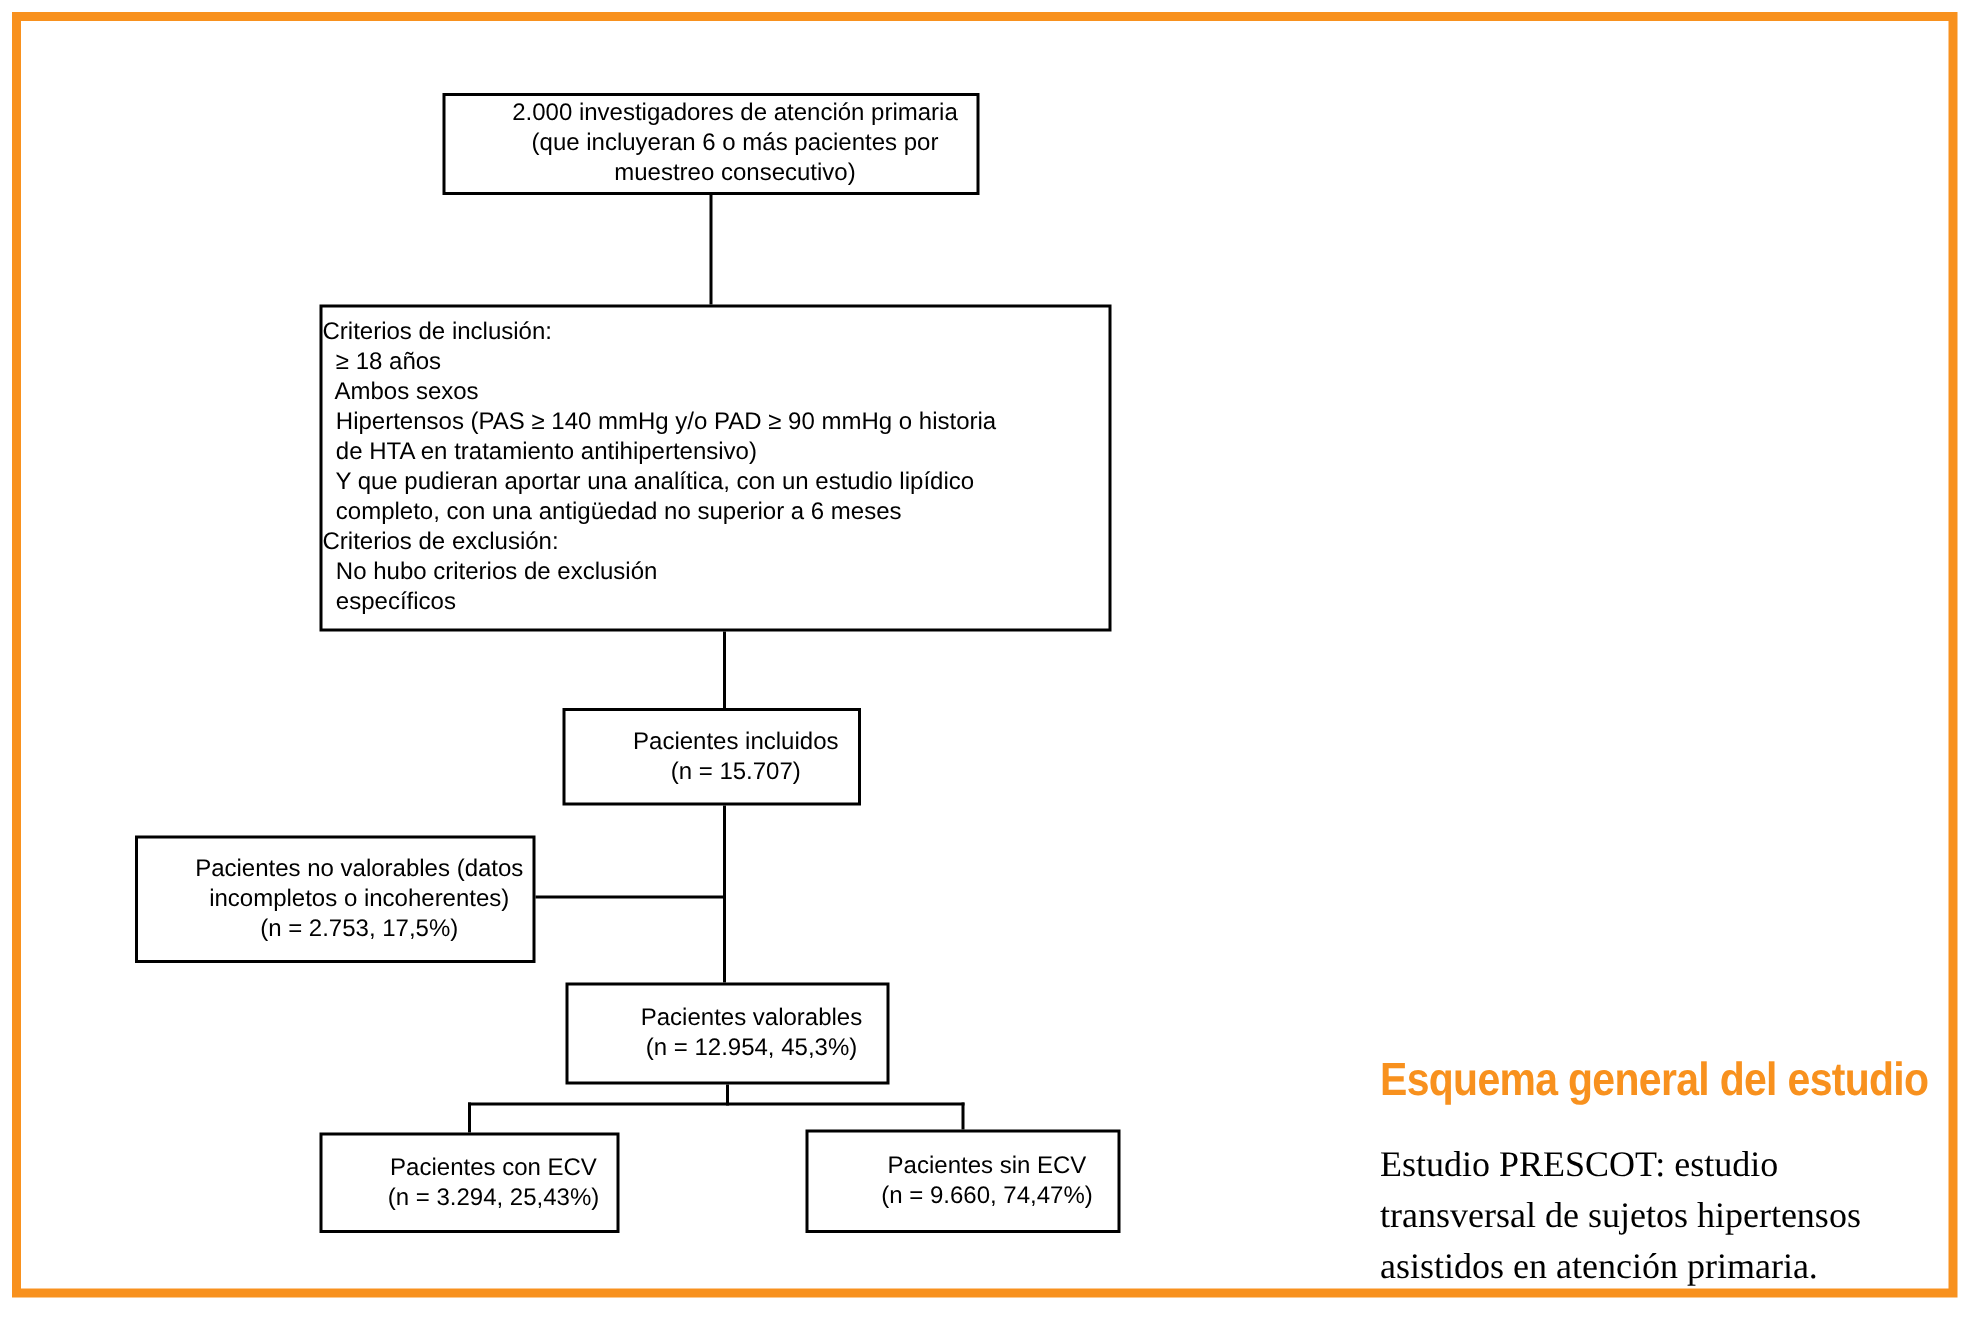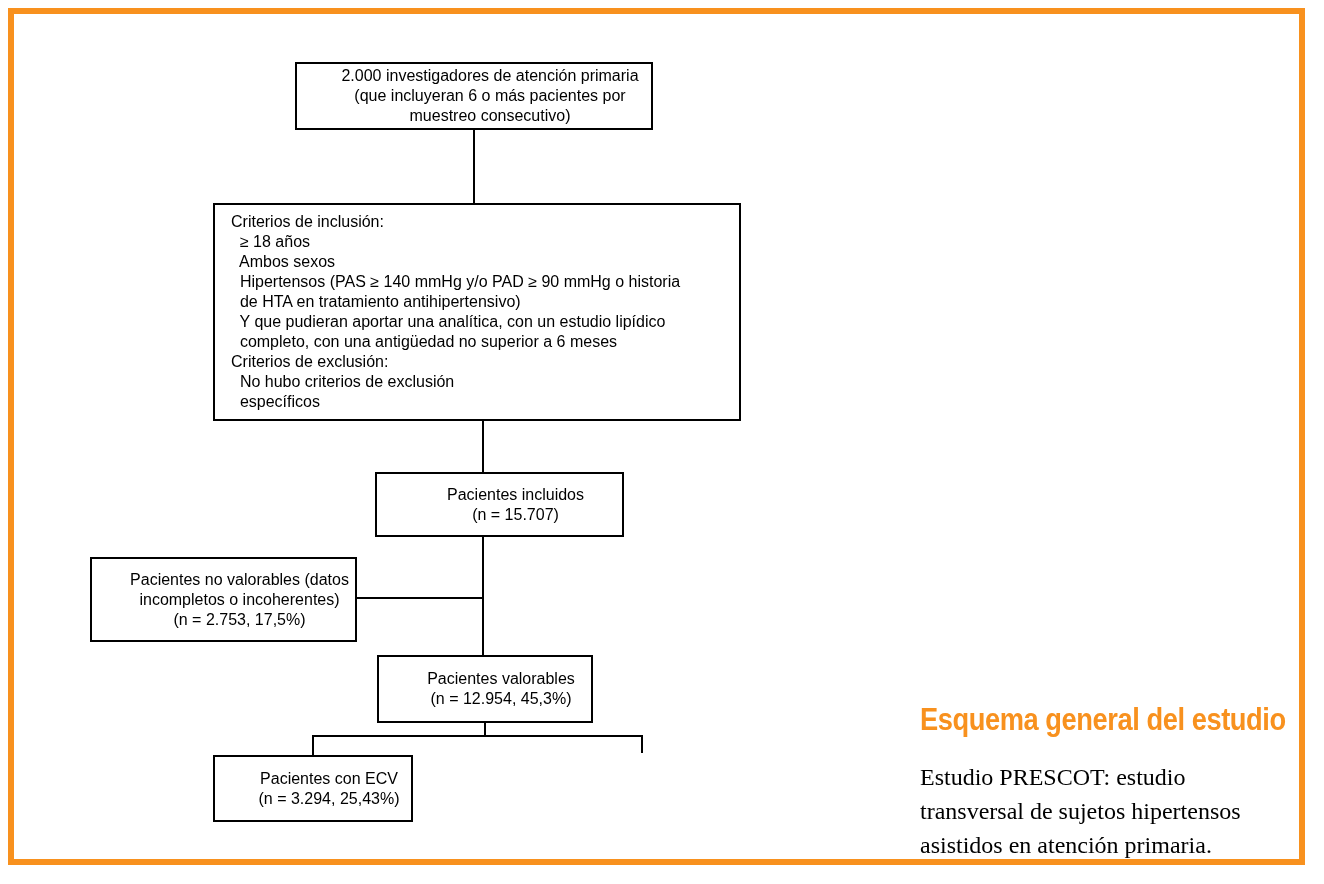--- a/index.html
+++ b/index.html
@@ -29,21 +29,21 @@
     white-space: pre;
     display: flex;
     align-items: center;
     justify-content: center;
     text-align: center;
     padding-left: 32px;
   }
   .box.left-align {
     justify-content: flex-start;
     text-align: left;
-    padding-left: 16px;
+    padding-left: 0;
   }
   .line {
     position: absolute;
     background: #000;
   }
   .vline { width: 2px; }
   .hline { height: 2px; }
   .fig-title {
     position: absolute;
     left: 920px; top: 702px;
@@ -80,33 +80,35 @@
   ≥ 18 años
   Ambos sexos
   Hipertensos (PAS ≥ 140 mmHg y/o PAD ≥ 90 mmHg o historia
   de HTA en tratamiento antihipertensivo)
   Y que pudieran aportar una analítica, con un estudio lipídico
   completo, con una antigüedad no superior a 6 meses
 Criterios de exclusión:
   No hubo criterios de exclusión
   específicos</div>
 
-  <div class="box" style="left:375px; top:472px; width:249px; height:65px;">Pacientes incluidos
+  <div class="box" style="left:375px; top:472px; width:199px; height:65px;">Pacientes incluidos
 (n = 15.707)</div>
 
   <div class="box" style="left:90px; top:557px; width:267px; height:85px;">Pacientes no valorables (datos
 incompletos o incoherentes)
 (n = 2.753, 17,5%)</div>
 
   <div class="box" style="left:377px; top:655px; width:216px; height:68px;">Pacientes valorables
 (n = 12.954, 45,3%)</div>
 
   <div class="box" style="left:213px; top:755px; width:200px; height:67px;">Pacientes con ECV
 (n = 3.294, 25,43%)</div>
 
+  <div class="box" style="left:537px; top:753px; width:210px; height:69px;">Pacientes sin ECV
+(n = 9.660, 74,47%)</div>
 
   <div class="line vline" style="left:473px; top:130px; height:73px;"></div>
   <div class="line vline" style="left:482px; top:421px; height:51px;"></div>
   <div class="line vline" style="left:482px; top:537px; height:118px;"></div>
   <div class="line hline" style="left:357px; top:597px; width:127px;"></div>
   <div class="line vline" style="left:484px; top:723px; height:14px;"></div>
   <div class="line hline" style="left:312px; top:735px; width:331px;"></div>
   <div class="line vline" style="left:312px; top:735px; height:20px;"></div>
   <div class="line vline" style="left:641px; top:735px; height:18px;"></div>
 

